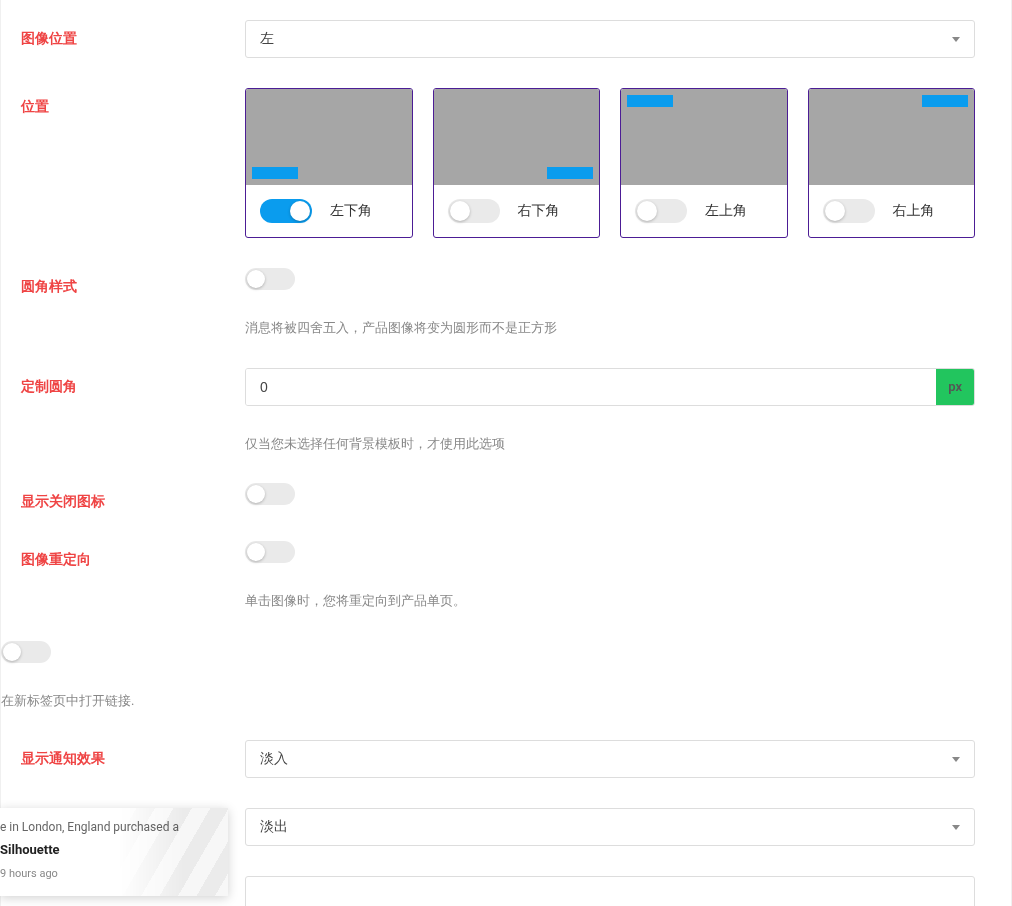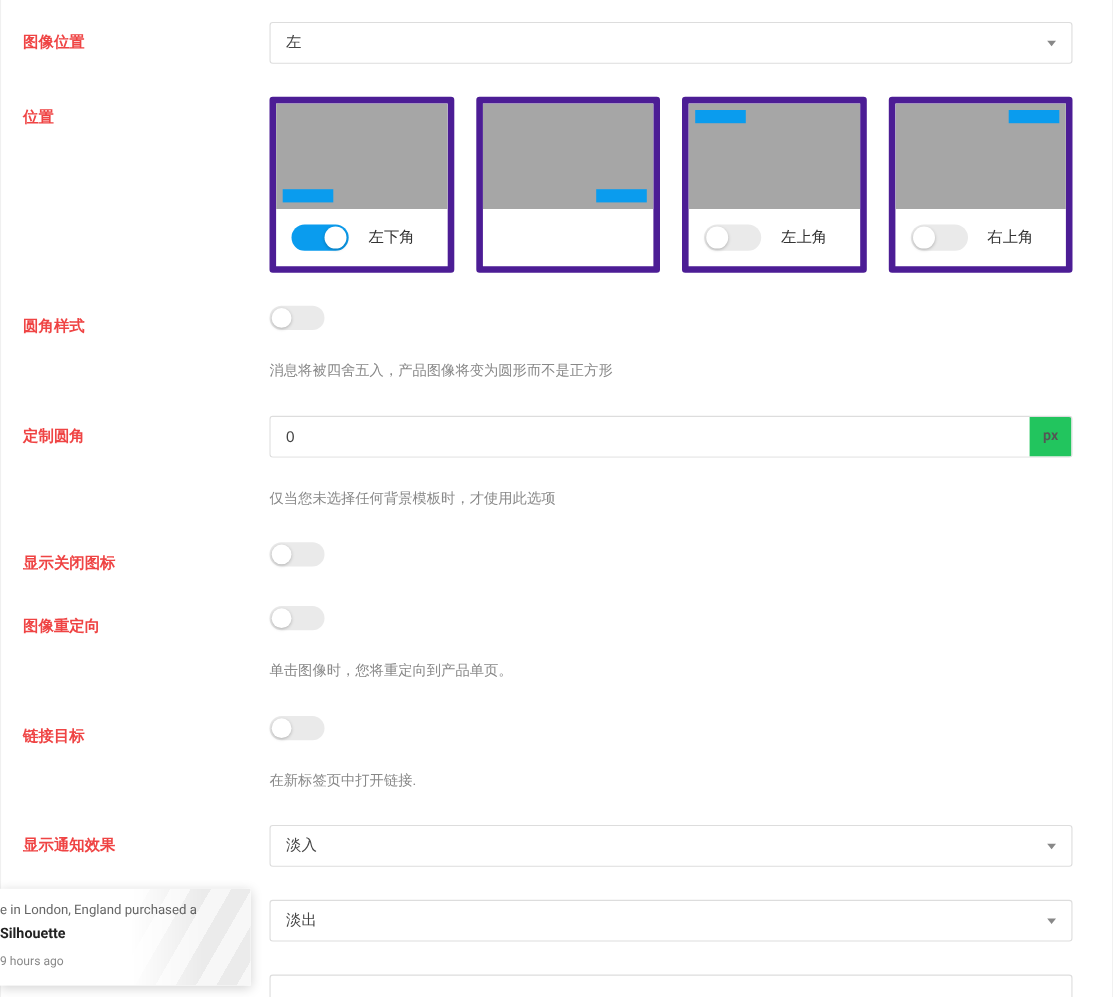--- a/index.html
+++ b/index.html
@@ -54,21 +54,21 @@
     border-left: 4px solid transparent;
     border-right: 4px solid transparent;
     border-top: 5px solid #888;
   }
   .position-grid {
     display: flex;
     gap: 20px;
   }
   .position-item {
     flex: 1;
-    border: 6px solid #4c1d95;
+    border: 1px solid #4c1d95;
     border-radius: 3px;
     background: #fff;
     overflow: hidden;
   }
   .position-preview {
     height: 96px;
     background: #a6a6a6;
     position: relative;
   }
   .marker {
@@ -234,20 +234,26 @@
             <div class="toggle on">
                 <div class="knob"></div>
               </div>
             <span class="opt-label">左下角</span>
           </div>
         </div>
         <div class="position-item">
           <div class="position-preview">
               <div class="marker br"></div>
             </div>
+          <div class="position-option">
+            <div class="toggle">
+                <div class="knob"></div>
+              </div>
+            <span class="opt-label">右下角</span>
+          </div>
         </div>
         <div class="position-item">
           <div class="position-preview">
               <div class="marker tl"></div>
             </div>
           <div class="position-option">
             <div class="toggle">
                 <div class="knob"></div>
               </div>
             <span class="opt-label">左上角</span>
@@ -302,21 +308,20 @@
     <div class="form-label">图像重定向</div>
     <div class="form-control">
       <div class="toggle sm">
           <div class="knob"></div>
         </div>
       <div class="help-text">单击图像时，您将重定向到产品单页。</div>
     </div>
   </div>
 
   <div class="form-row">
-    <div class="form-label">链接目标</div>
     <div class="form-control">
       <div class="toggle sm">
           <div class="knob"></div>
         </div>
       <div class="help-text">在新标签页中打开链接.</div>
     </div>
   </div>
 
   <div class="form-row">
     <div class="form-label">显示通知效果</div>

